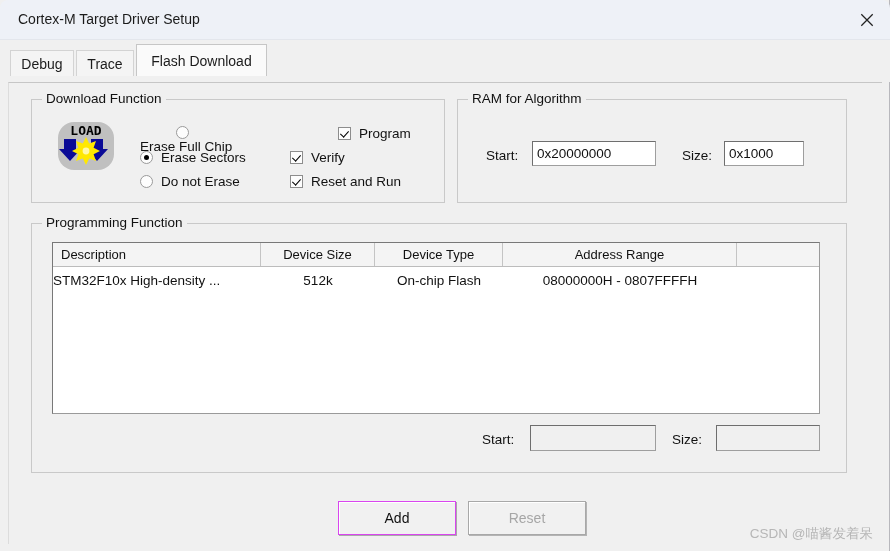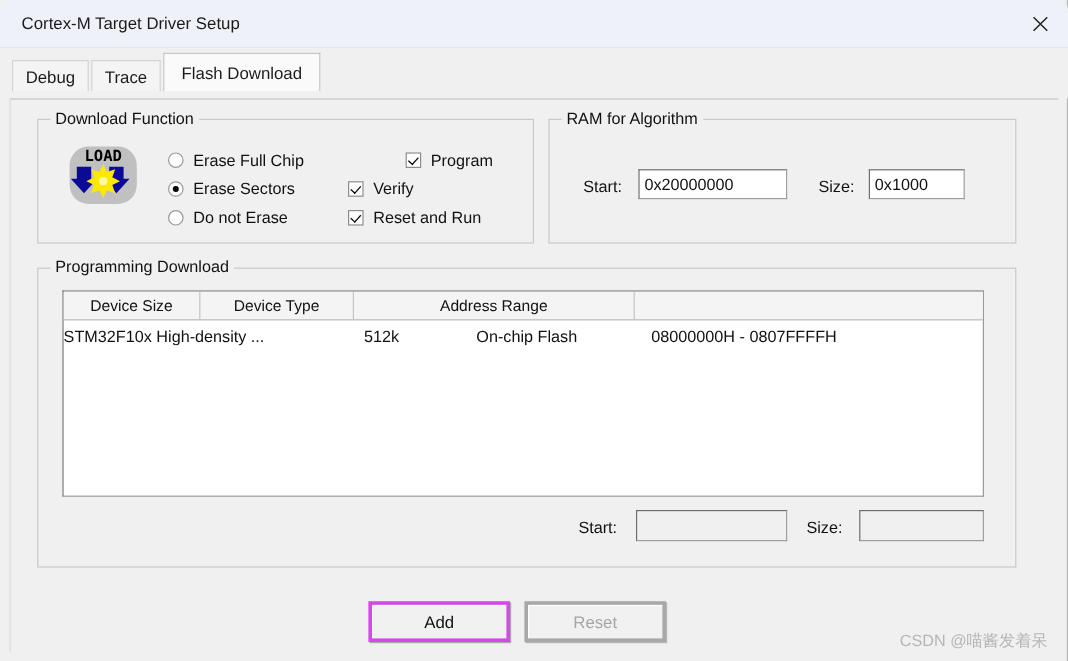--- a/index.html
+++ b/index.html
@@ -206,21 +206,21 @@
     position: absolute;
     left: 3px;
     top: 1px;
     width: 4px;
     height: 7px;
     border: solid #000;
     border-width: 0 1.6px 1.6px 0;
     transform: rotate(42deg);
   }
 
-  #rad-full   { left: 108px; top: 26px; }
+  #rad-full   { left: 108px; top: 26px; flex-direction: column; }
   #rad-sect   { left: 108px; top: 50px; }
   #rad-none   { left: 108px; top: 74px; }
   #chk-prog   { left: 258px; top: 26px; margin-left: 48px; }
   #chk-verify { left: 258px; top: 50px; }
   #chk-reset  { left: 258px; top: 74px; }
 
   
   .field-label {
     position: absolute;
     font-size: 13.5px;
@@ -315,27 +315,28 @@
   #lbl-row-size  { left: 640px; top: 208px; }
   #txt-row-size  { left: 684px; top: 201px; width: 104px; height: 26px; }
 
   
   .btn {
     position: absolute;
     display: flex;
     align-items: center;
     justify-content: center;
     background: #f1f1f1;
-    border: 3px solid #d946ef;
+    border: 1px solid #d946ef;
     box-shadow: inset 1px 1px 0 #ffffff, 1px 1px 0 #a9a9a9;
     box-sizing: border-box;
     font-size: 14px;
     color: #111;
     white-space: nowrap;
     cursor: default;
+    margin-left: 31px;
   }
   .btn.disabled {
     color: #a6a6a6;
     border-color: #a8a8a8;
     box-shadow: inset 1px 1px 0 #ffffff, 1px 1px 0 #b4b4b4;
   }
   #btn-add    { left: 298px; top: 418px; width: 118px; height: 34px; }
   #btn-remove { left: 428px; top: 418px; width: 118px; height: 34px; }
 
   
@@ -421,24 +422,25 @@
       <div class="group-title">RAM for Algorithm</div>
 
       <div class="field-label" id="lbl-ram-start">Start:</div>
       <div class="textbox" id="txt-ram-start">0x20000000</div>
 
       <div class="field-label" id="lbl-ram-size">Size:</div>
       <div class="textbox" id="txt-ram-size">0x1000</div>
     </div>
 
     <div class="group" id="grp-prog">
-      <div class="group-title">Programming Download</div>
+      <div class="group-title">Programming Function</div>
 
       <div id="algo-list">
         <div id="algo-header">
+          <div class="col-head left c-desc">Description</div>
           <div class="col-head c-size">Device Size</div>
           <div class="col-head c-type">Device Type</div>
           <div class="col-head c-addr">Address Range</div>
           <div class="col-head c-pad"></div>
         </div>
         <div class="algo-row">
           <div class="cell left c-desc">STM32F10x High-density ...</div>
           <div class="cell c-size">512k</div>
           <div class="cell c-type">On-chip Flash</div>
           <div class="cell c-addr">08000000H - 0807FFFFH</div>

